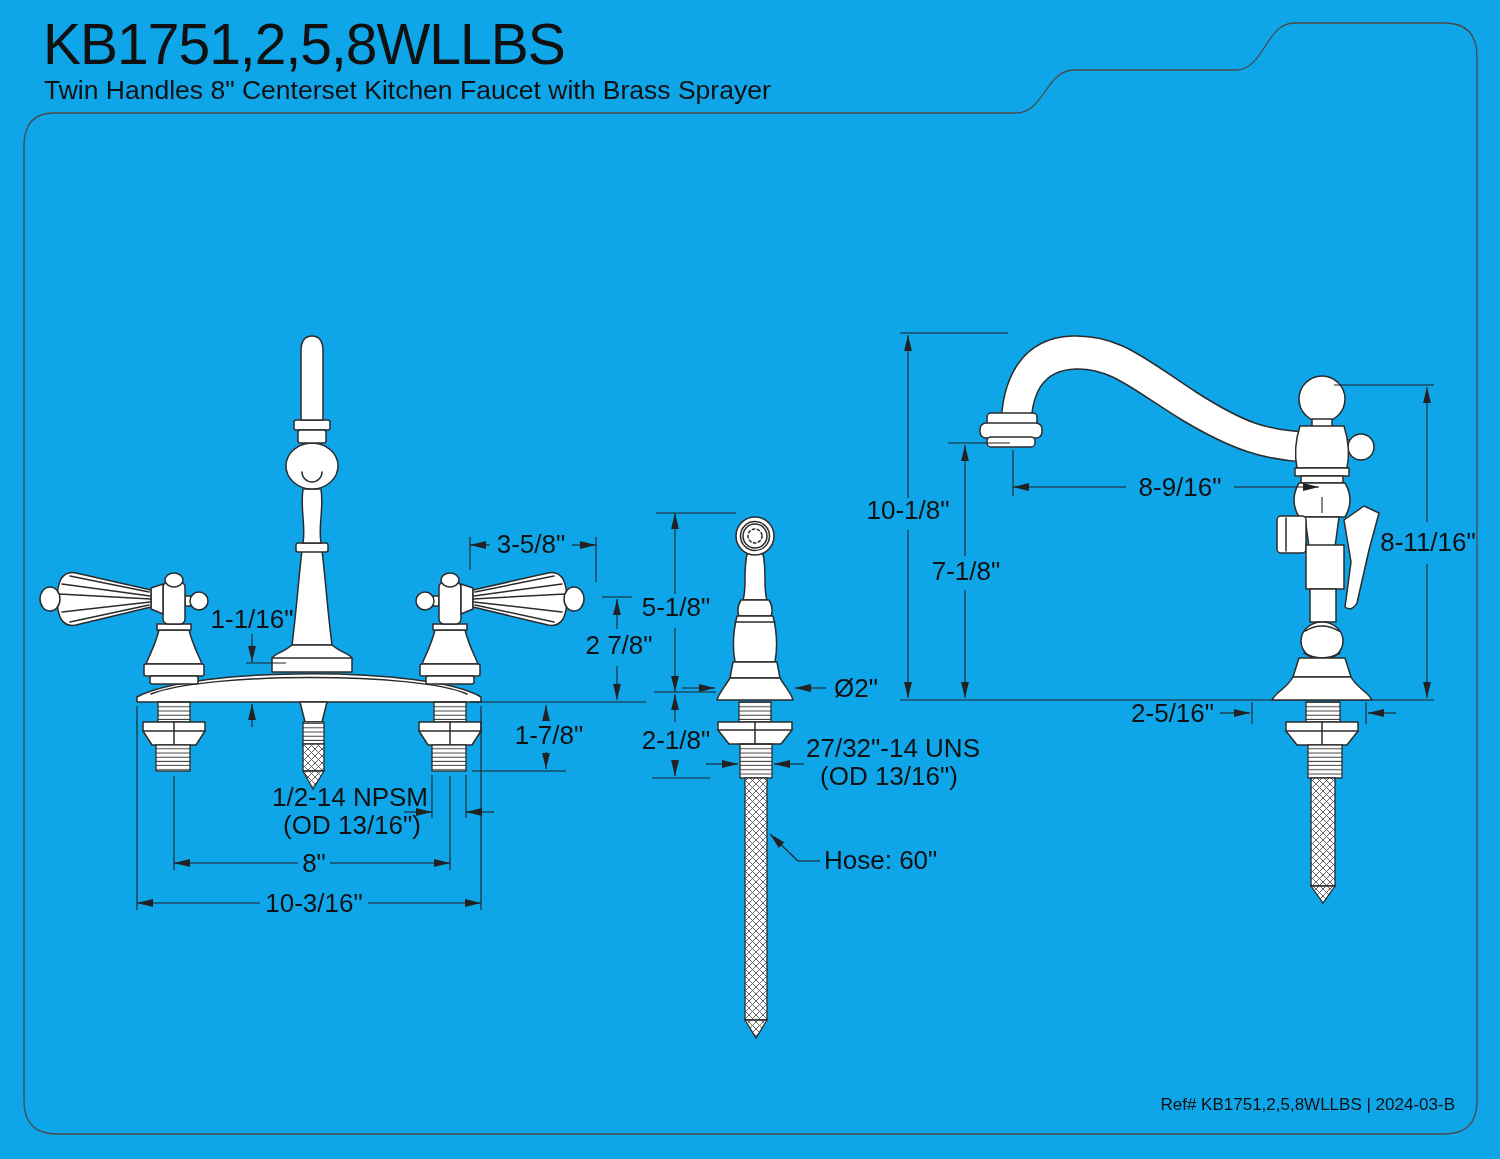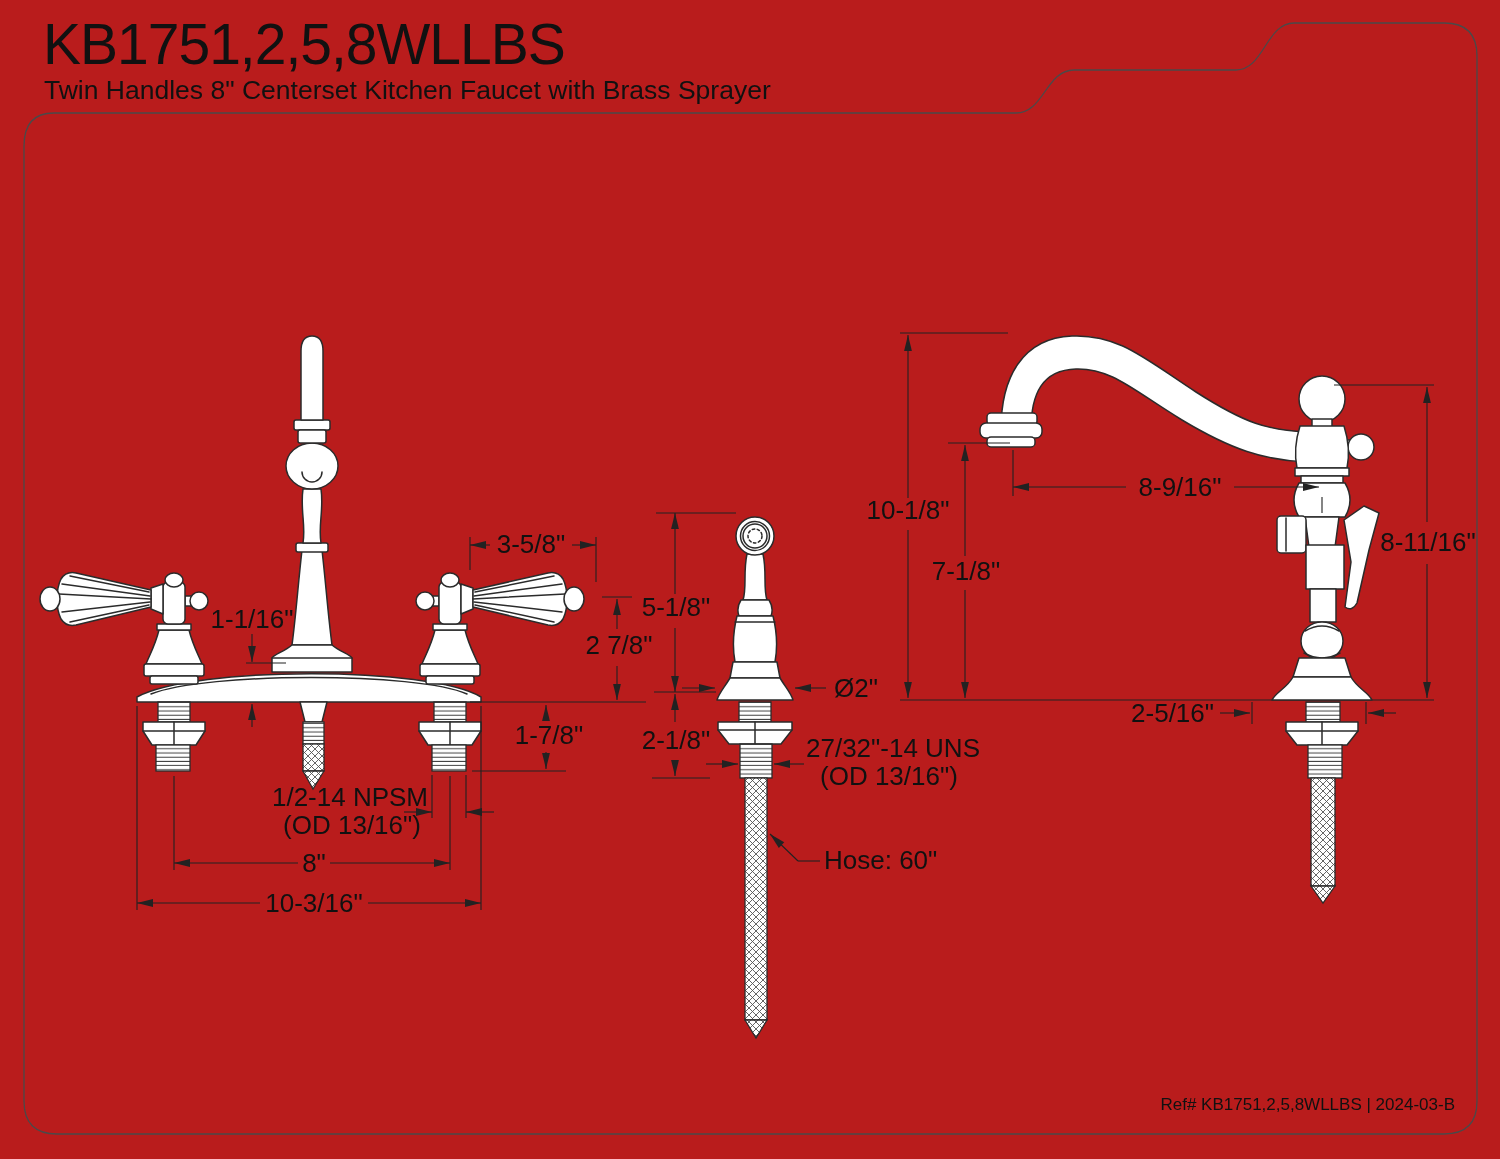--- a/index.html
+++ b/index.html
@@ -1,16 +1,16 @@
 <!DOCTYPE html>
 <html><head>
 <meta charset="utf-8">
 <style>
   html,body{margin:0;padding:0;background:#fff;}
-  #stage{position:relative;width:1500px;height:1159px;background:#b91c1c;overflow:hidden;}
+  #stage{position:relative;width:1500px;height:1159px;background:#0ea5e9;overflow:hidden;}
   svg{position:absolute;left:0;top:0;}
   svg text{font-family:"Liberation Sans","DejaVu Sans",sans-serif;fill:#111;}
   .t-title{font-size:57px;letter-spacing:-1px;}
   .t-sub{font-size:26.5px;}
   .t-ref{font-size:17px;}
   .t-dim{font-size:26px;}
   .art{fill:#ffffff;stroke:#2b2b2b;stroke-width:1.5;stroke-linejoin:round;}
   .ln{fill:none;stroke:#2b2b2b;stroke-width:1.5;stroke-linecap:round;}
   .thr{fill:url(#thr);stroke:#2b2b2b;stroke-width:1.3;}
   .br{fill:url(#braid);stroke:#2b2b2b;stroke-width:1.3;}

